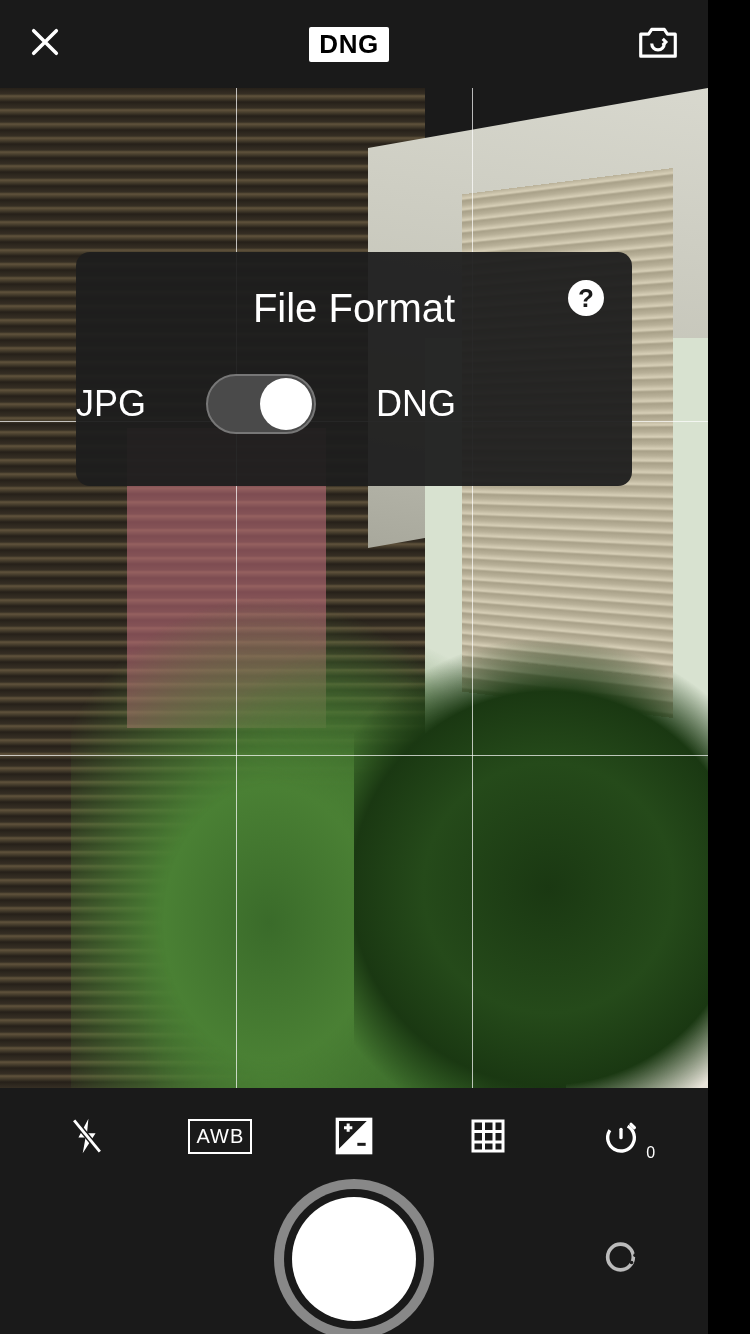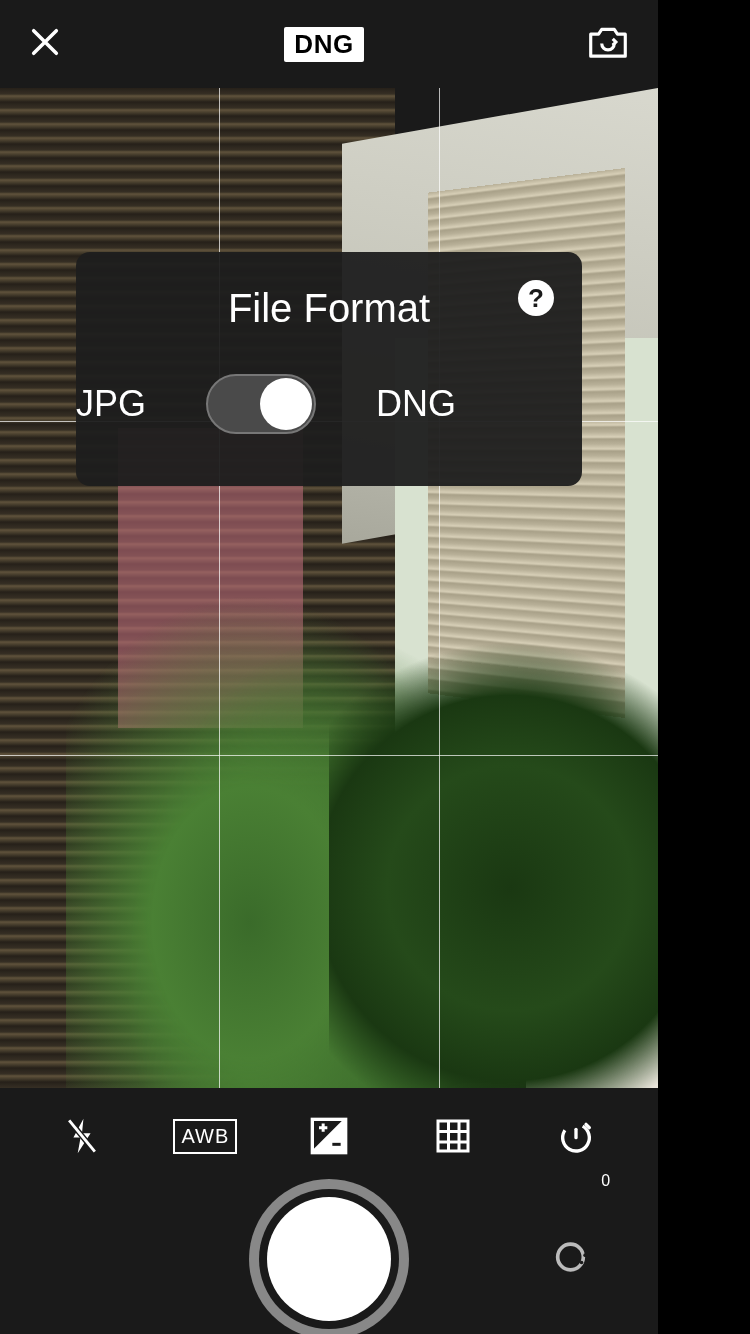--- a/index.html
+++ b/index.html
@@ -1,17 +1,17 @@
 <!DOCTYPE html>
 <html><head>
 <meta charset="utf-8">
 <style>
   * { margin: 0; padding: 0; box-sizing: border-box; }
   html, body { width: 750px; height: 1334px; overflow: hidden; font-family: -apple-system, Helvetica, Arial, sans-serif; background: #000; }
-  .screen { position: relative; width: 658px; height: 1334px; background: #1a1a1a; }
+  .screen { position: relative; width: 708px; height: 1334px; background: #1a1a1a; }
 
   
   .topbar { position: absolute; top: 0; left: 0; right: 0; height: 88px; background: #1a1a1a; display: flex; align-items: center; justify-content: space-between; padding: 0 28px; z-index: 30; }
   .close-icon svg { width: 34px; height: 34px; }
   .format-badge { background: #fff; color: #000; font-size: 26px; font-weight: 600; padding: 2px 10px; border-radius: 2px; letter-spacing: 0.5px; }
   .switch-cam-icon svg { width: 44px; height: 40px; }
 
   
   .viewfinder { position: absolute; top: 88px; left: 0; right: 0; bottom: 246px; overflow: hidden; }
   .photo-bg { position: absolute; inset: 0; }
@@ -48,21 +48,21 @@
   .panel-header { position: relative; text-align:center; padding-top: 34px; }
   .panel-title { color:#fff; font-size:40px; font-weight:400; }
   .help-icon { position:absolute; top:28px; right:28px; width:36px; height:36px; border-radius:50%; background:#fff; color:#1a1a1a; font-size:26px; font-weight:700; display:flex; align-items:center; justify-content:center; }
   .panel-body { flex:1; display:flex; align-items:center; gap:60px; padding-bottom:10px; }
   .fmt-label { color:#fff; font-size:36px; font-weight:400; }
   .toggle { position:relative; width:110px; height:60px; border-radius:40px; background:#4a4a4a; border:2px solid #777; }
   .toggle-knob { position:absolute; top:2px; right:2px; width:52px; height:52px; border-radius:50%; background:#fff; }
 
   
   .bottom { position:absolute; left:0; right:0; bottom:0; height:246px; background:#1a1a1a; z-index:20; }
-  .ctrl-row { display:flex; justify-content:space-around; height:96px; padding:0 20px; }
+  .ctrl-row { display:flex; align-items:center; justify-content:space-around; height:96px; padding:0 20px; }
   .ctrl-item { width:80px; display:flex; align-items:center; justify-content:center; position:relative; }
   .ctrl-item svg { display:block; }
   .awb-box { border:2px solid #fff; color:#fff; font-size:20px; font-weight:500; padding:4px 6px; letter-spacing:1px; }
   .timer-badge { position:absolute; bottom:-6px; right:6px; color:#fff; font-size:16px; }
 
   .shutter-row { position:relative; height:150px; }
   .shutter { position:absolute; left:50%; top:50%; transform:translate(-50%,-50%); width:124px; height:124px; border-radius:50%; background:#fff; box-shadow: 0 0 0 8px #1a1a1a, 0 0 0 18px #888; }
   .filter-icon { position:absolute; right:60px; top:50%; transform:translateY(-50%); }
   .filter-icon svg { width:44px; height:44px; }
 </style>

